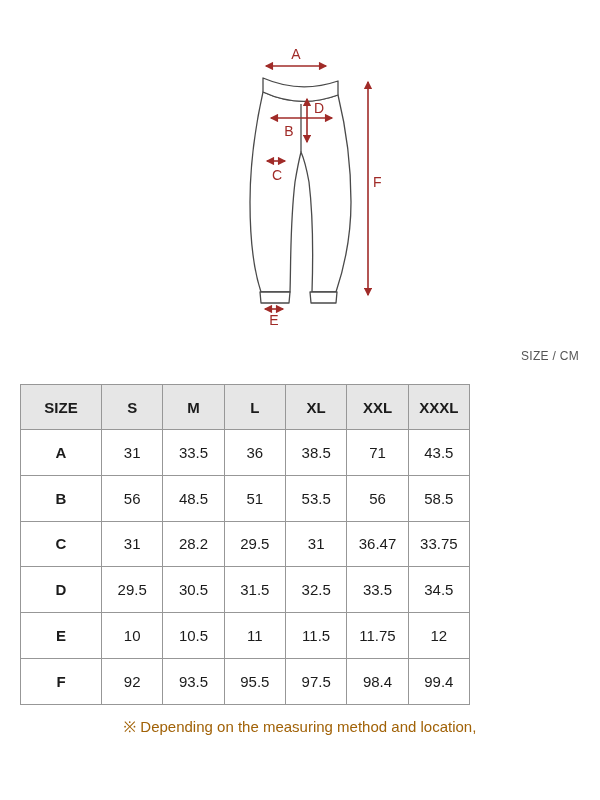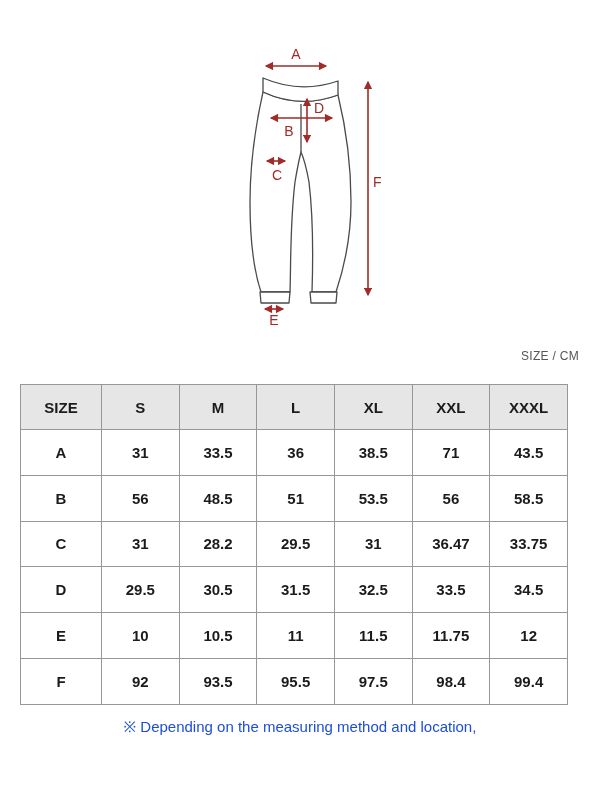--- a/index.html
+++ b/index.html
@@ -11,28 +11,28 @@
   .pants-line{fill:#ffffff;stroke:#4a4a4a;stroke-width:1.3;stroke-linejoin:round;}
   .pants-open{fill:none;stroke:#4a4a4a;stroke-width:1.3;stroke-linejoin:round;}
   .arrow{stroke:#a02b28;stroke-width:1.6;fill:none;}
   .arrowhead{fill:#a02b28;}
   .dlabel{font-family:"Liberation Sans",sans-serif;font-size:14px;fill:#a02b28;}
 
   
   .unit-label{position:absolute;top:349px;right:21px;font-size:12px;color:#555555;letter-spacing:0.3px;}
 
   
-  .size-table{position:absolute;top:384px;left:20px;width:548px;border-collapse:collapse;table-layout:fixed;font-size:15px;color:#1b1b1b;}
+  .size-table{position:absolute;top:384px;left:20px;width:450px;border-collapse:collapse;table-layout:fixed;font-size:15px;color:#1b1b1b;}
   .size-table th,.size-table td{border:1px solid #979797;text-align:center;vertical-align:middle;padding:0;}
   .size-table thead th{background:#e6e6e6;height:44px;font-weight:700;}
-  .size-table td{height:44.8px;font-weight:700;}
+  .size-table td{height:44.8px;font-weight:400;}
   .size-table td.row-label{font-weight:700;}
 
   
-  .footnote{position:absolute;top:716px;left:0;width:600px;text-align:center;color:#1d4ed8;font-size:15px;line-height:21px;}
+  .footnote{position:absolute;top:716px;left:0;width:600px;text-align:center;color:#a16207;font-size:15px;line-height:21px;}
 </style>
 </head>
 <body>
 
 <div class="page">
 
   <svg class="diagram-svg" width="600" height="350" viewBox="0 0 600 350">
     <defs>
       <marker id="arr" viewBox="0 0 10 10" refX="8.5" refY="5" markerWidth="6.2" markerHeight="5.2" orient="auto-start-reverse">
         <path d="M0,0 L10,5 L0,10 Z" class="arrowhead"></path>

